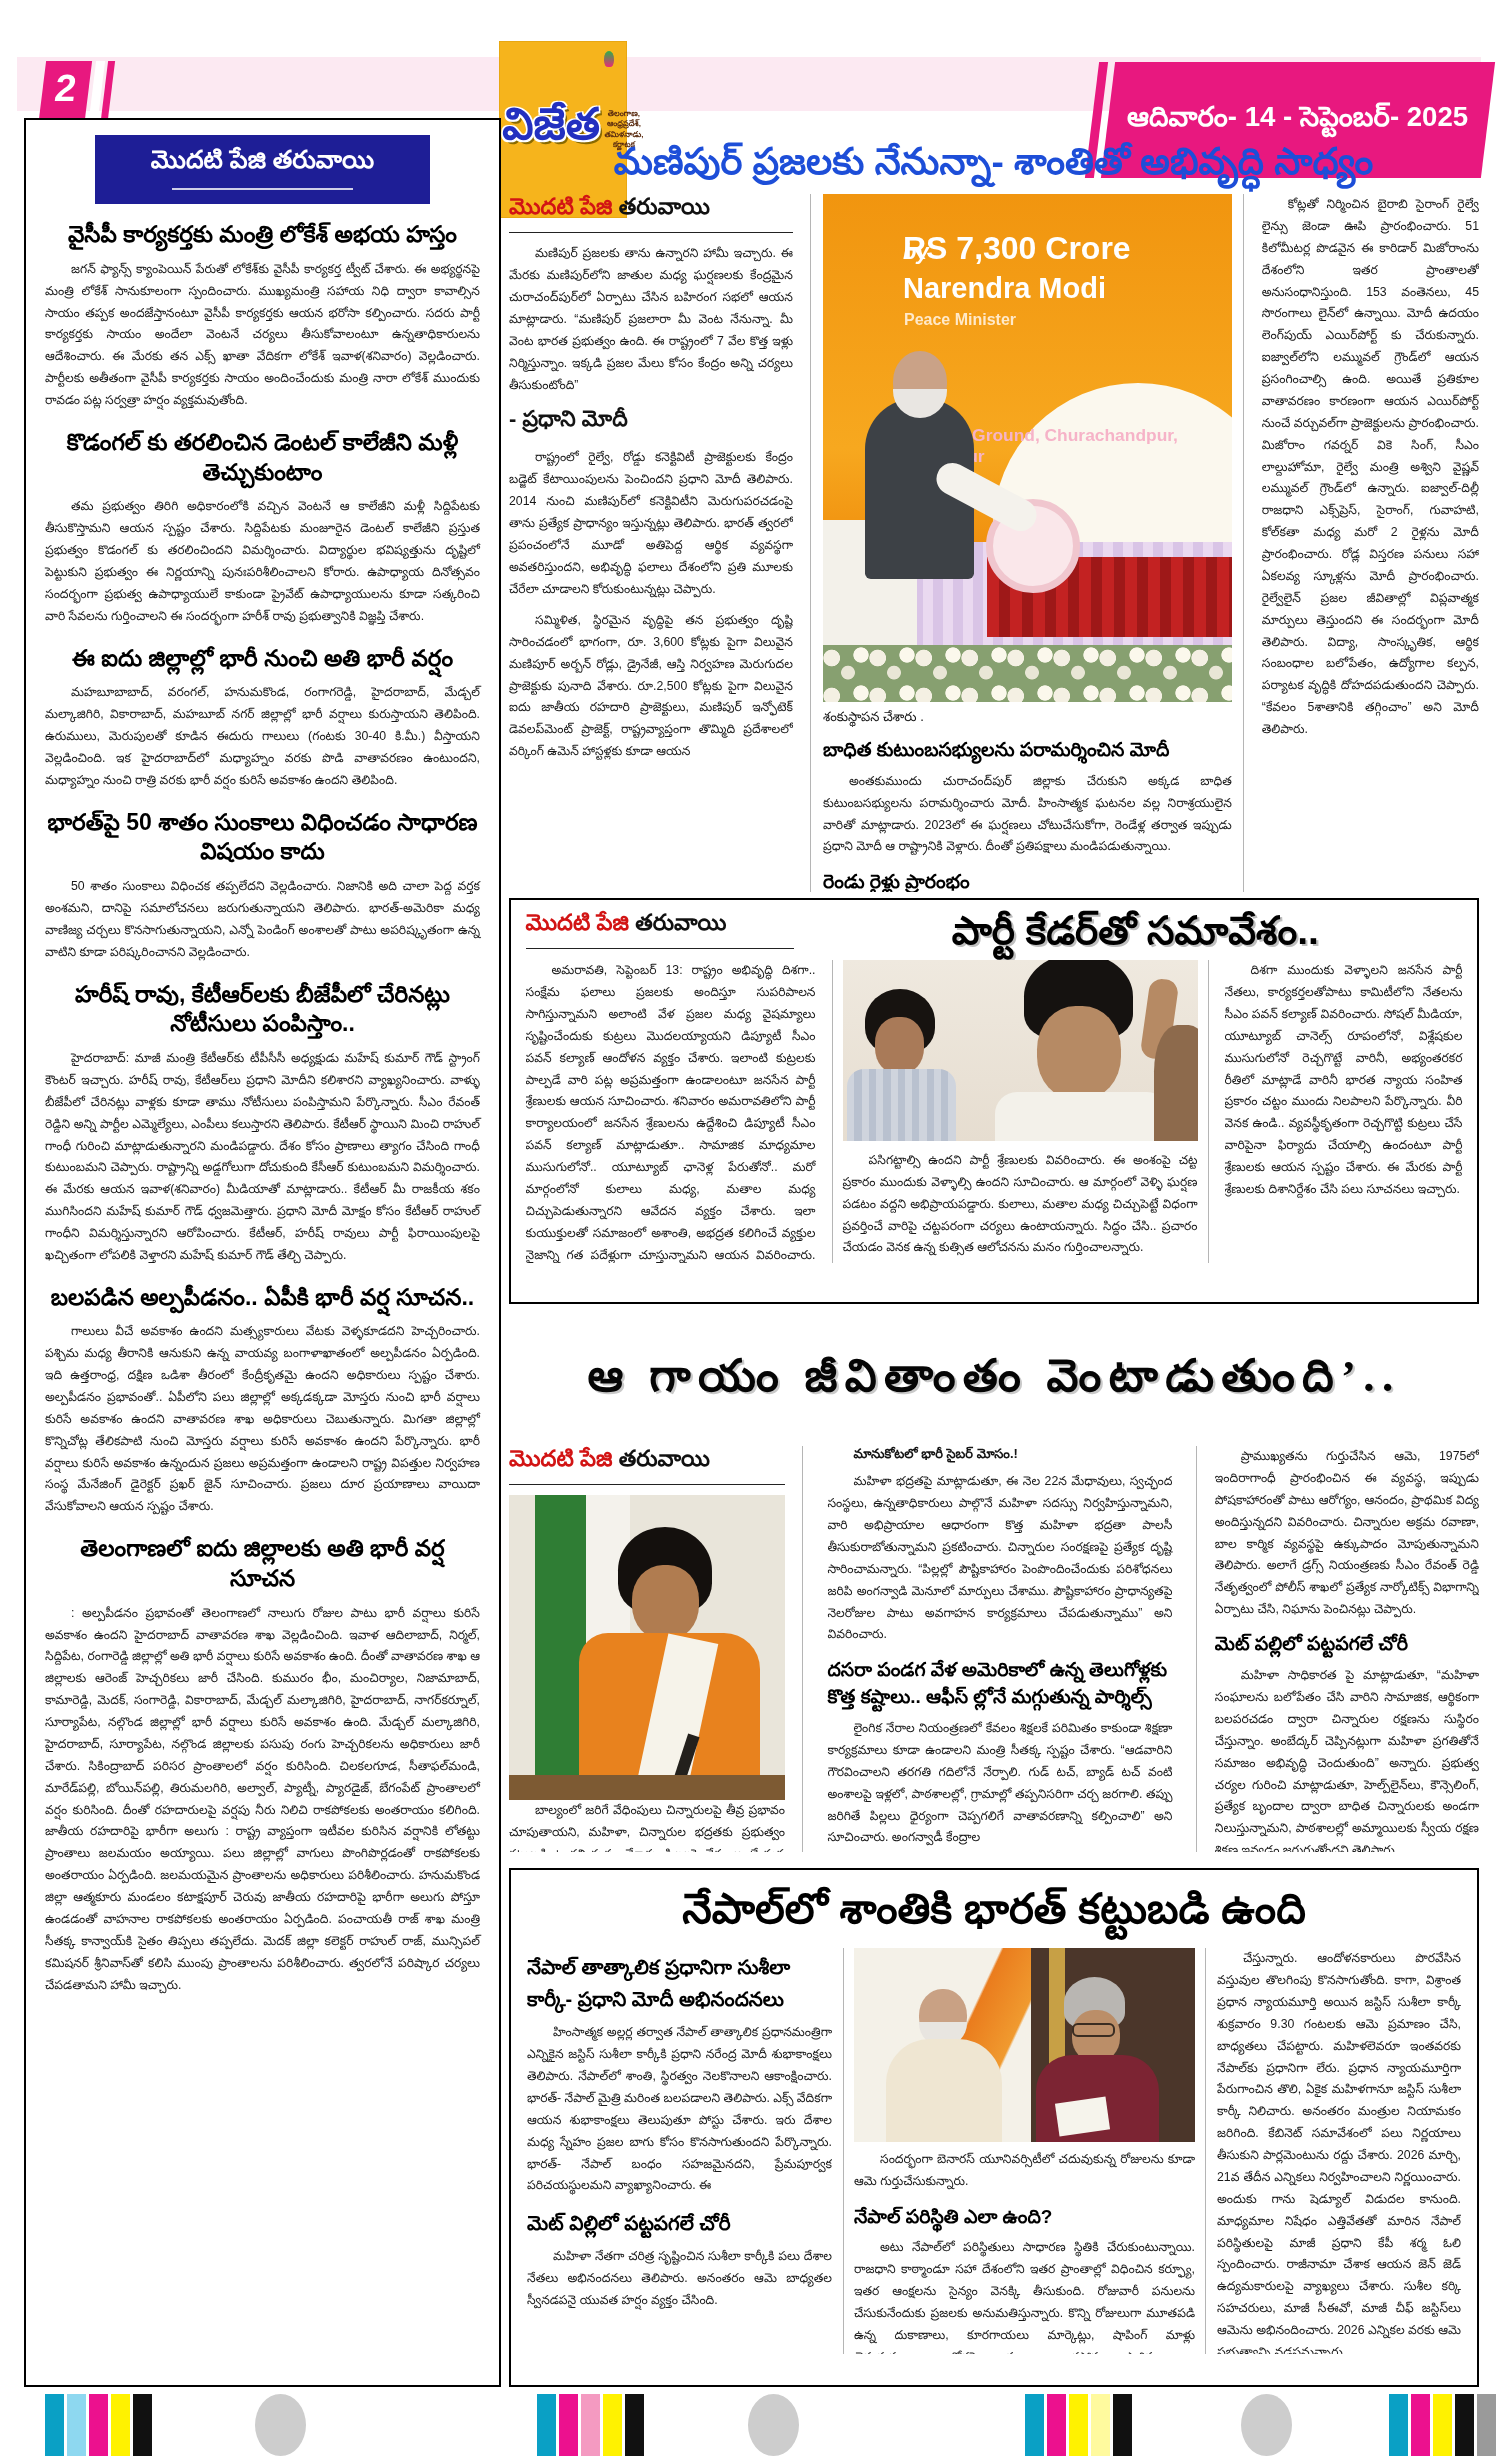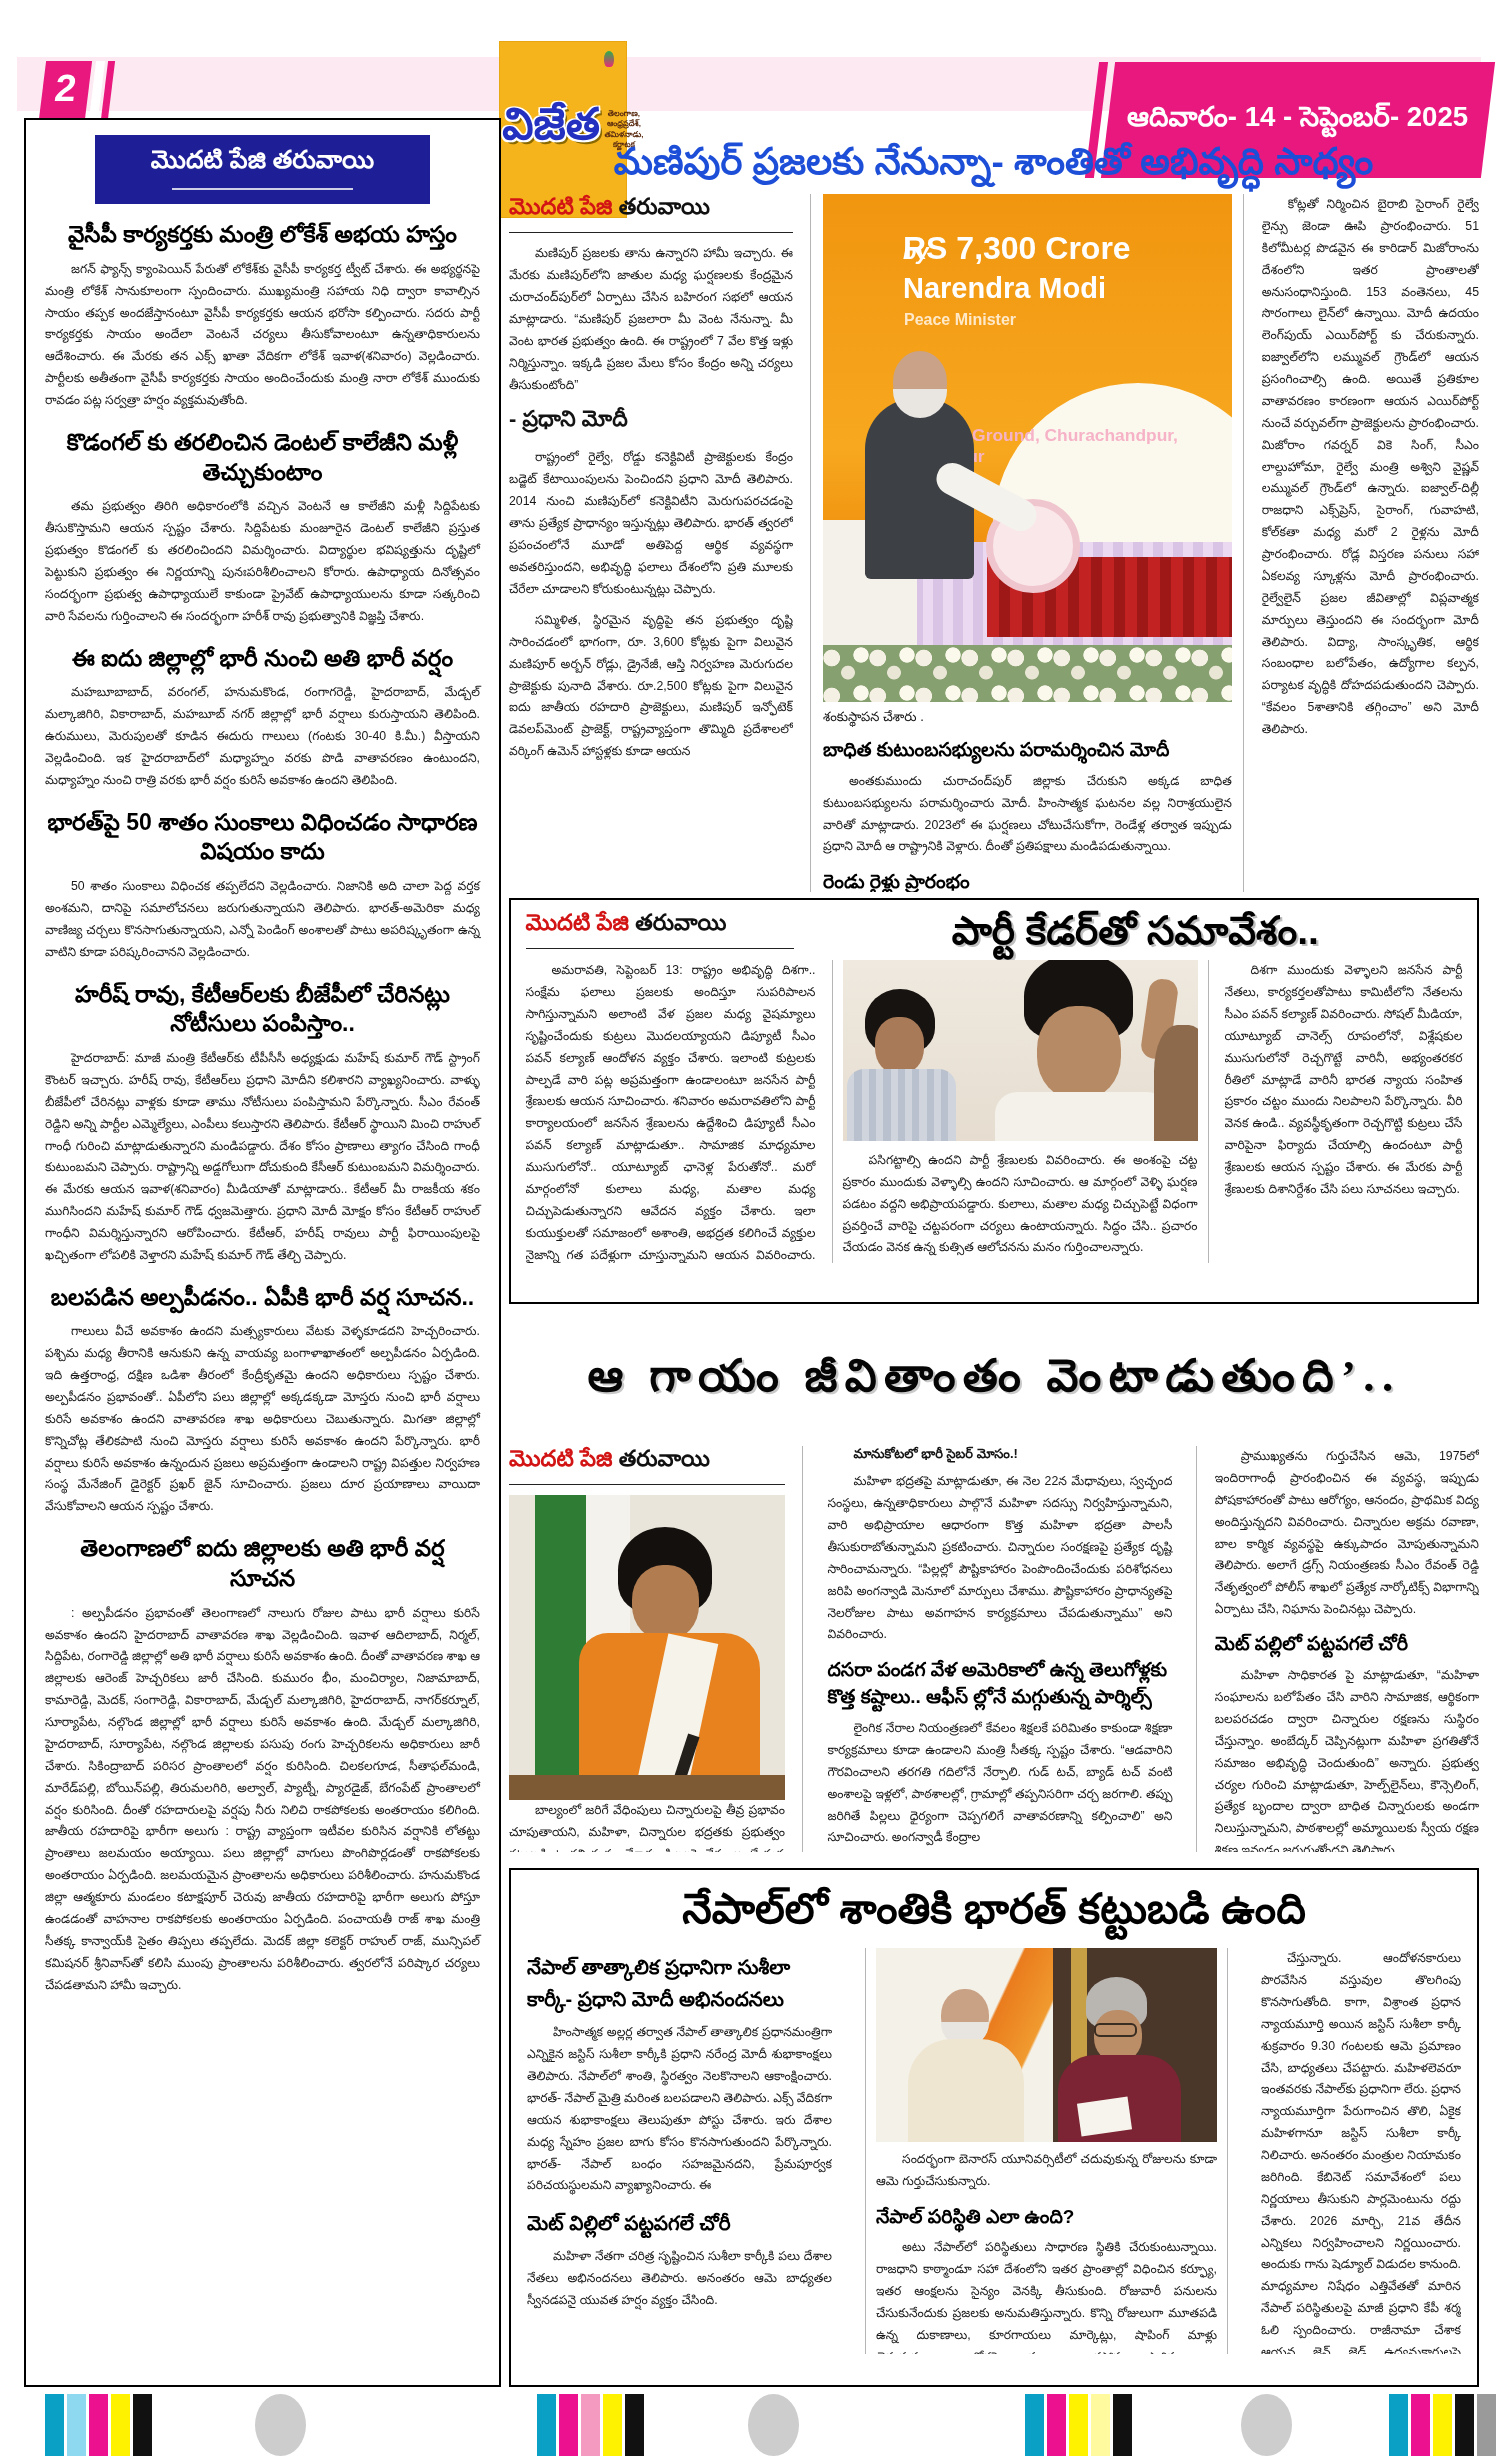--- a/index.html
+++ b/index.html
@@ -115,21 +115,21 @@
   .photo3 .face{position:absolute;left:123px;top:70px;width:67px;height:75px;background:#b07c50;border-radius:46%;}
   .photo3 .sari{position:absolute;left:70px;top:138px;width:181px;height:167px;background:#e8821e;border-radius:29px 36px 0 0;}
   .photo3 .sari-w{position:absolute;left:142px;top:142px;width:51px;height:162px;background:#f6f3ea;transform:rotate(12deg);}
   .photo3 .mic{position:absolute;left:171px;top:239px;width:11.6px;height:51px;background:#23201c;transform:rotate(18deg);}
   .photo3 .desk{position:absolute;left:0;bottom:0;width:100%;height:25px;background:#7d5a33;}
 
   
   .box4{position:absolute;left:509px;top:1868px;width:970px;height:519px;border:2.2px solid #000;
         padding:11.6px 16px;box-sizing:border-box;overflow:hidden;background:#fff;}
   .nepal-head{font-size:42px;font-weight:800;text-align:center;line-height:1.1;margin:4.4px 0 16px;color:#000;}
-  .box4-body{display:flex;gap:33px;height:406px;overflow:hidden;}
+  .box4-body{display:flex;gap:11px;height:406px;overflow:hidden;}
   .b4A{width:305px;overflow:hidden;}
   .b4B{width:363px;overflow:hidden;border-left:0.7px solid #b5b5b5;border-right:0.7px solid #b5b5b5;padding:0 10px;box-sizing:border-box;}
   .b4C{flex:1;overflow:hidden;}
   .b4A .sub{font-size:20px;line-height:1.6;margin-top:2.9px;}
 
   
   .photo4{position:relative;width:100%;height:194px;overflow:hidden;margin-bottom:7.3px;background:#efece4;}
   .photo4 .left-bg{position:absolute;left:0;top:0;width:52%;height:100%;background:linear-gradient(115deg,#f4f1e8 55%,#ea7c1d 56%,#f09a2f 75%,#f4f1e8 76%);}
   .photo4 .right-bg{position:absolute;right:0;top:0;width:48%;height:100%;background:#4b362a;}
   .photo4 .frame{position:absolute;right:38%;top:0;width:16px;height:100%;background:#c7a045;}

